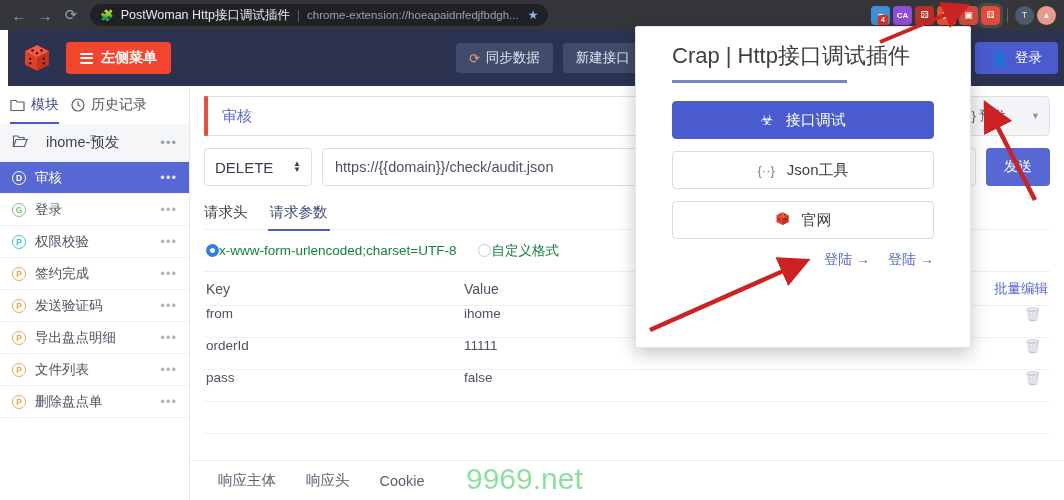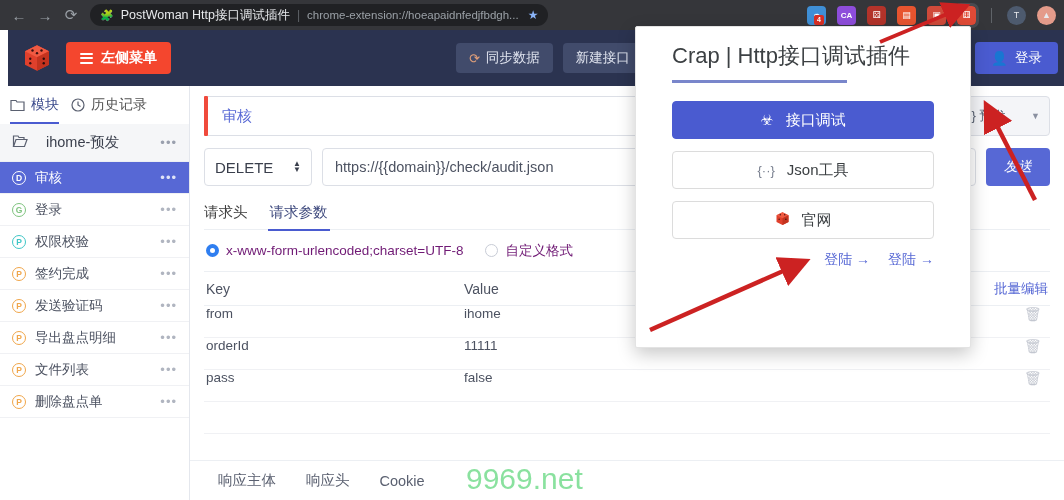--- a/index.html
+++ b/index.html
@@ -24,21 +24,21 @@
     height: 22px; background: #202124; border-radius: 11px;
     display: flex; align-items: center; padding: 0 10px; margin-left: 6px;
     flex: 0 0 auto; max-width: 640px;
   }
   .omni-puzzle { color: #e8eaed; font-size: 11px; margin-right: 7px; }
   .omni-title { color: #e8eaed; font-size: 12.5px; white-space: nowrap; }
   .omni-sep { color: #5f6368; margin: 0 7px; font-size: 12px; }
   .omni-url { color: #9aa0a6; font-size: 11.5px; white-space: nowrap; }
   .omni-star { color: #8ab4f8; font-size: 12px; margin-left: 9px; }
 
-  .ext-tray { display: flex; align-items: center; margin-left: auto; gap: 11px; padding-right: 2px; }
+  .ext-tray { display: flex; align-items: center; margin-left: auto; gap: 3px; padding-right: 2px; }
   .ext-icon {
     width: 19px; height: 19px; border-radius: 4px; position: relative;
     display: flex; align-items: center; justify-content: center;
     font-size: 9px; color: #fff; font-weight: bold;
   }
   .ext-badge {
     position: absolute; left: 7px; top: 9px; background: #d93025; color: #fff;
     font-size: 7px; line-height: 9px; min-width: 10px; height: 10px;
     border-radius: 2px; text-align: center; padding: 0 1px;
   }
@@ -133,33 +133,33 @@
     display: flex; align-items: center; justify-content: space-between;
     padding: 0 10px; font-size: 15px; color: #3a3f4c;
   }
   .spin { display: inline-flex; flex-direction: column; line-height: 6px; font-size: 8px; color: #3a3f4c; }
   .url-input {
     flex: 1 1 auto; height: 38px; border: 1px solid #dcdfe6; border-radius: 4px;
     display: flex; align-items: center; padding: 0 12px; font-size: 14.5px; color: #4c5261;
   }
   .send-btn {
     flex: 0 0 auto; height: 38px; background: #5768d5; color: #fff; border-radius: 4px;
-    padding: 0 18px; display: flex; align-items: center; font-size: 14px; font-style: italic;
+    padding: 0 18px; display: flex; align-items: center; font-size: 14px;
   }
 
   .req-tabs { display: flex; align-items: center; gap: 22px; margin-top: 10px; height: 34px; border-bottom: 1px solid #eceff3; }
   .req-tab { font-size: 14.5px; color: #404040; height: 34px; display: flex; align-items: center; position: relative; }
   .req-tab.active { color: #3f4a7e; }
   .req-tab.active::after { content: ""; position: absolute; left: -2px; right: -2px; bottom: -1px; height: 2px; background: #4a5bd0; }
 
   .enc-row {
     display: flex; align-items: center; gap: 22px; height: 42px;
     border-bottom: 1px solid #eceff3; padding-left: 2px;
   }
-  .radio { display: flex; align-items: center; gap: 7px; font-size: 13.5px; color: #701a75; }
+  .radio { display: flex; align-items: center; font-size: 13.5px; color: #15803d; }
   .radio .dot { width: 13px; height: 13px; border-radius: 50%; border: 1px solid #c8ccd6; background: #fff; flex: 0 0 auto; }
   .radio.on .dot { border: 4px solid #2f7ef0; background: #fff; }
 
   .kv-head { display: flex; align-items: center; height: 34px; font-size: 14px; color: #4c5261; border-bottom: 1px solid #eceff3; }
   .kv-row { display: flex; align-items: flex-start; height: 32px; border-bottom: 1px solid #f0f1f4; font-size: 13.5px; color: #4c5261; }
   .kv-k { width: 258px; padding-left: 2px; }
   .kv-v { flex: 1 1 auto; padding-left: 2px; }
   .kv-del { width: 34px; text-align: center; color: #c3c7d0; font-size: 14px; }
 
   .resp-tabs {

